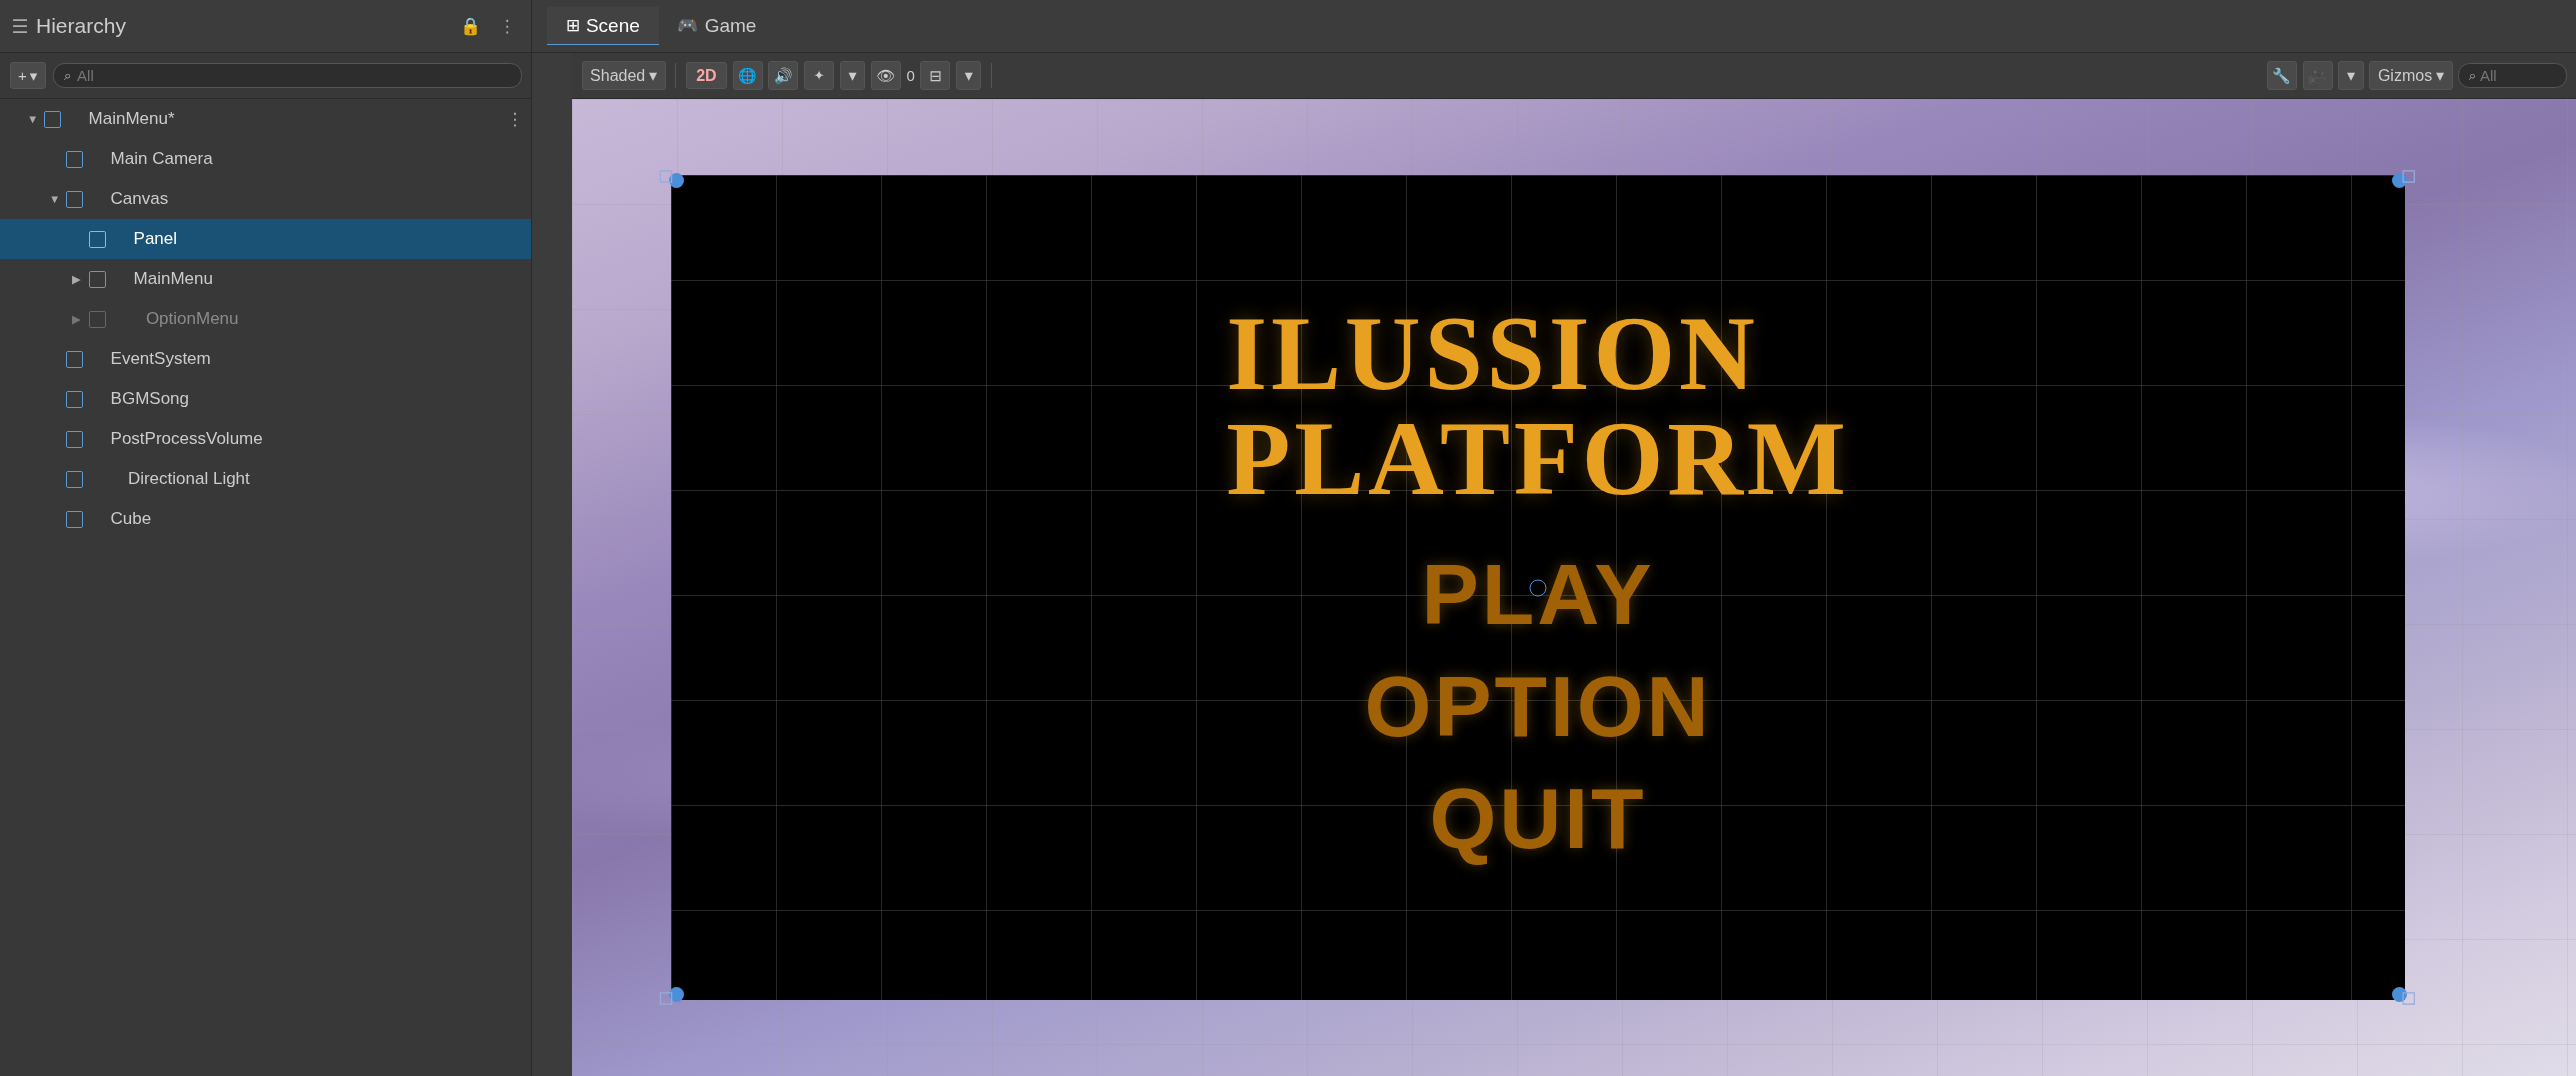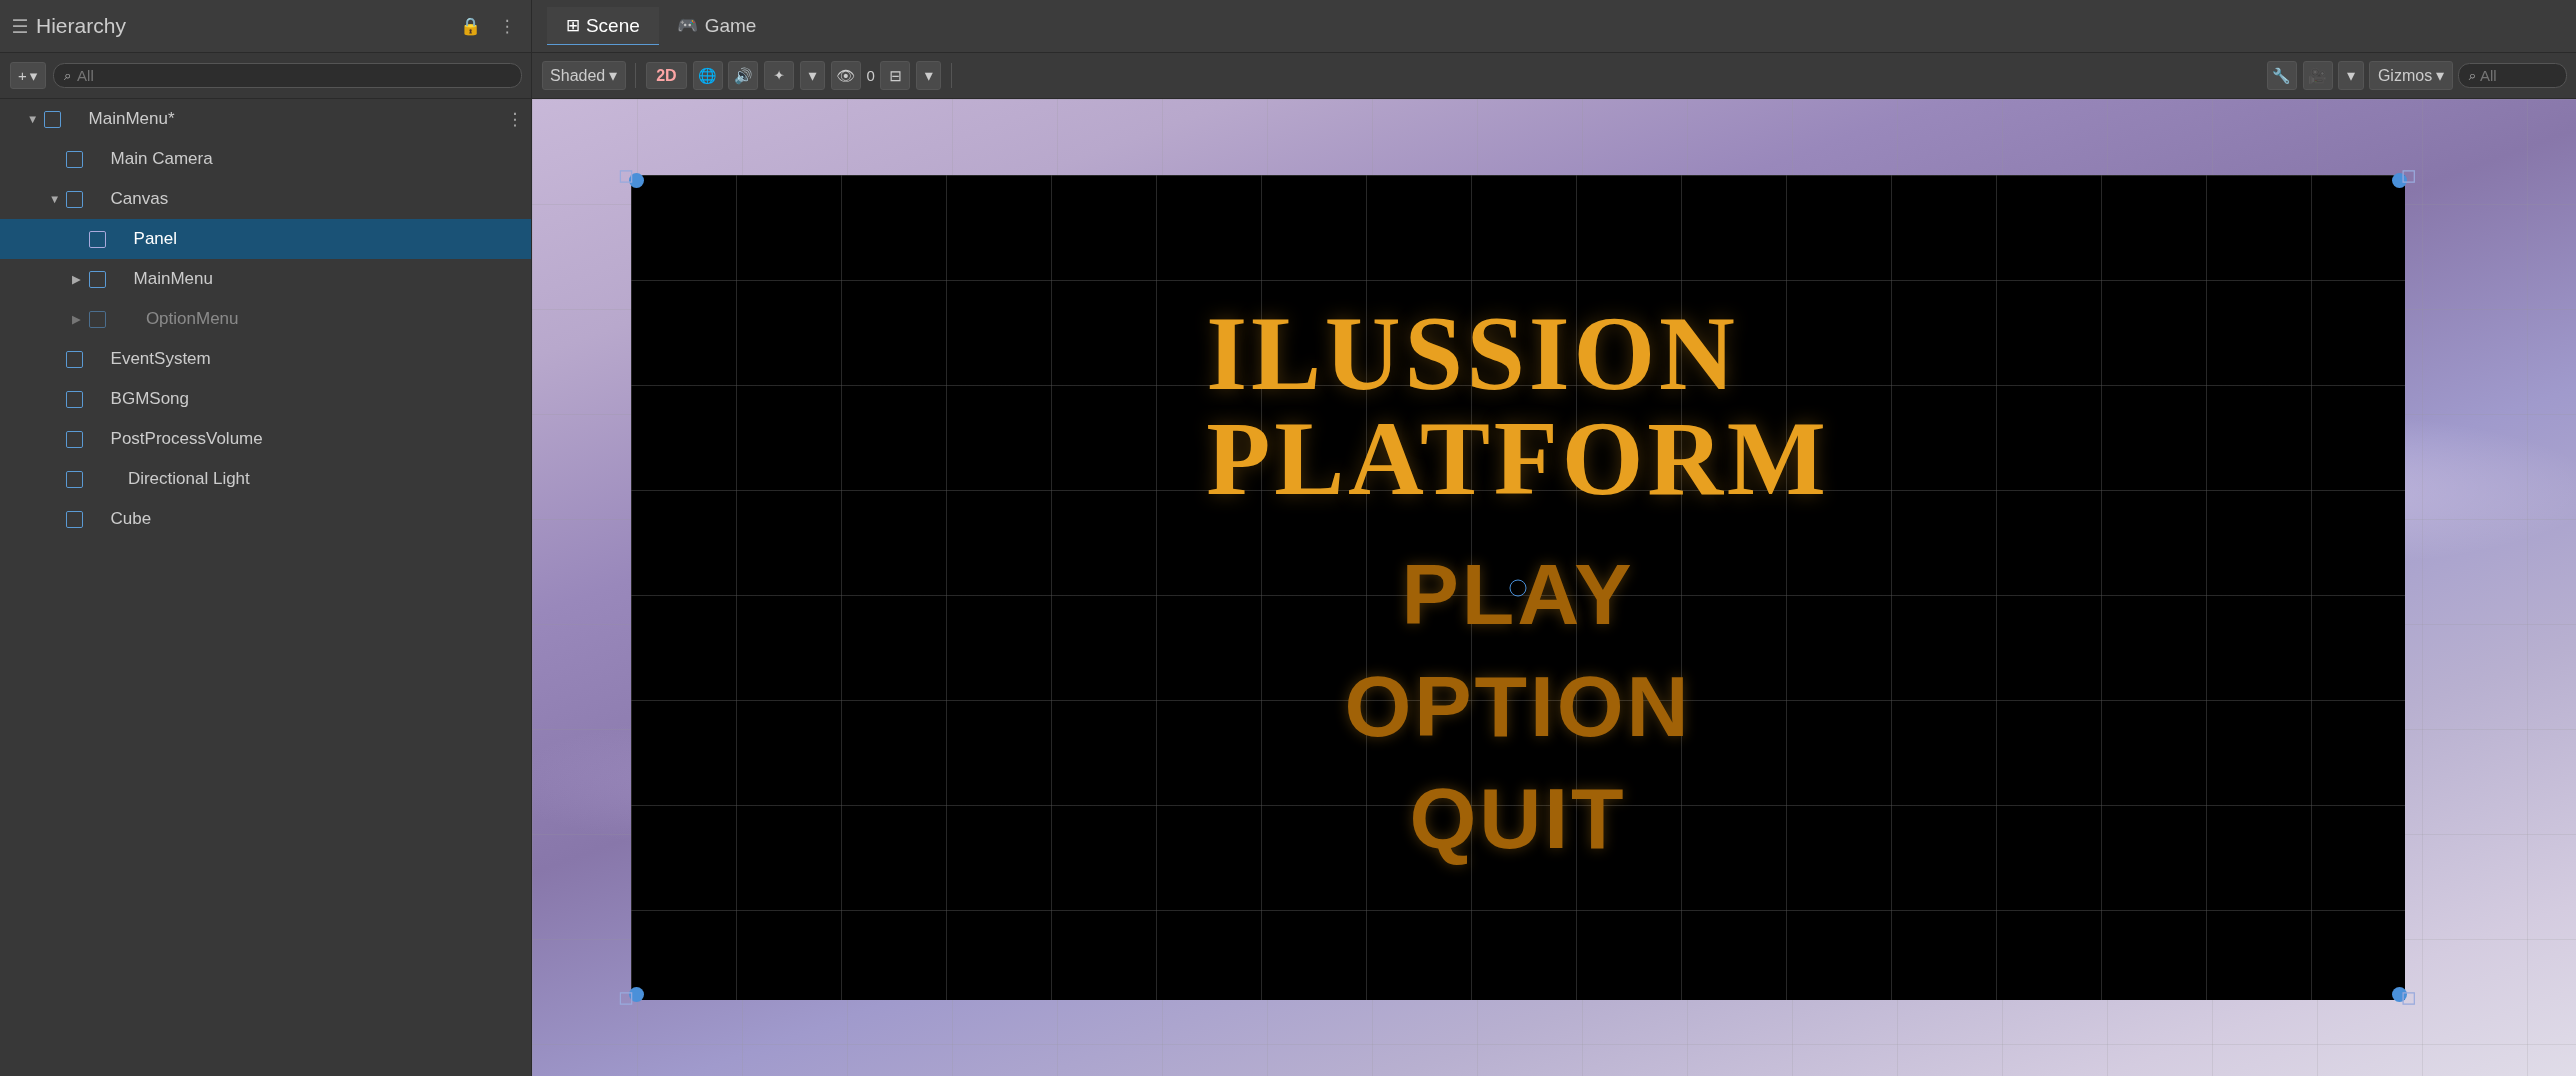--- a/index.html
+++ b/index.html
@@ -553,21 +553,21 @@
 
       <div class="h-item indent-2">
         <span class="expand-arrow" style="visibility:hidden;">▶</span>
         <span class="cube-icon"></span>
         <span class="h-item-text" style="margin-left:5.7px;">Cube</span>
       </div>
 
     </div>
   </div>
 
-  <div style="flex:1; display:flex; flex-direction:column; overflow:hidden;">
+  <div style="flex:1; display:flex; flex-direction:column; overflow:hidden;margin-left:40px;">
 
     <div class="scene-toolbar-row">
 
       <button class="dropdown-btn">
         <span>Shaded</span>
         <span>▾</span>
       </button>
 
       <div class="toolbar-separator"></div>
 

